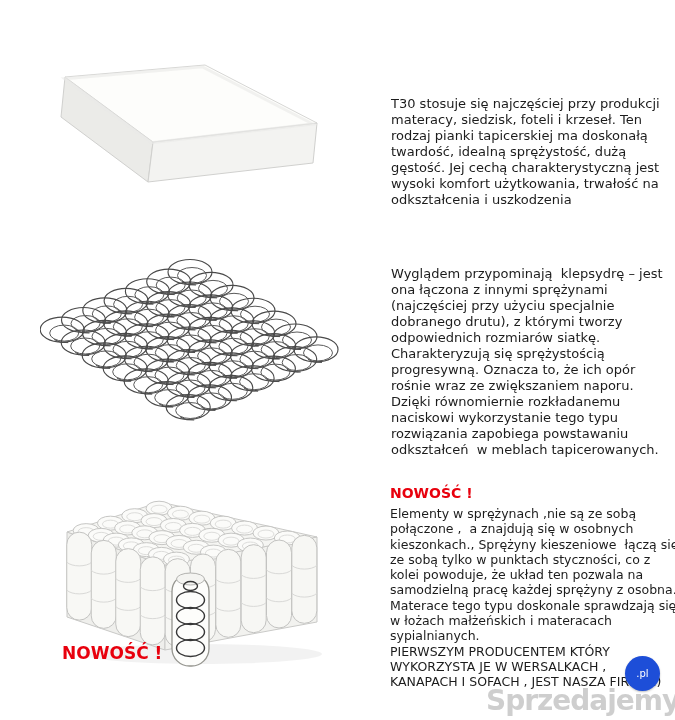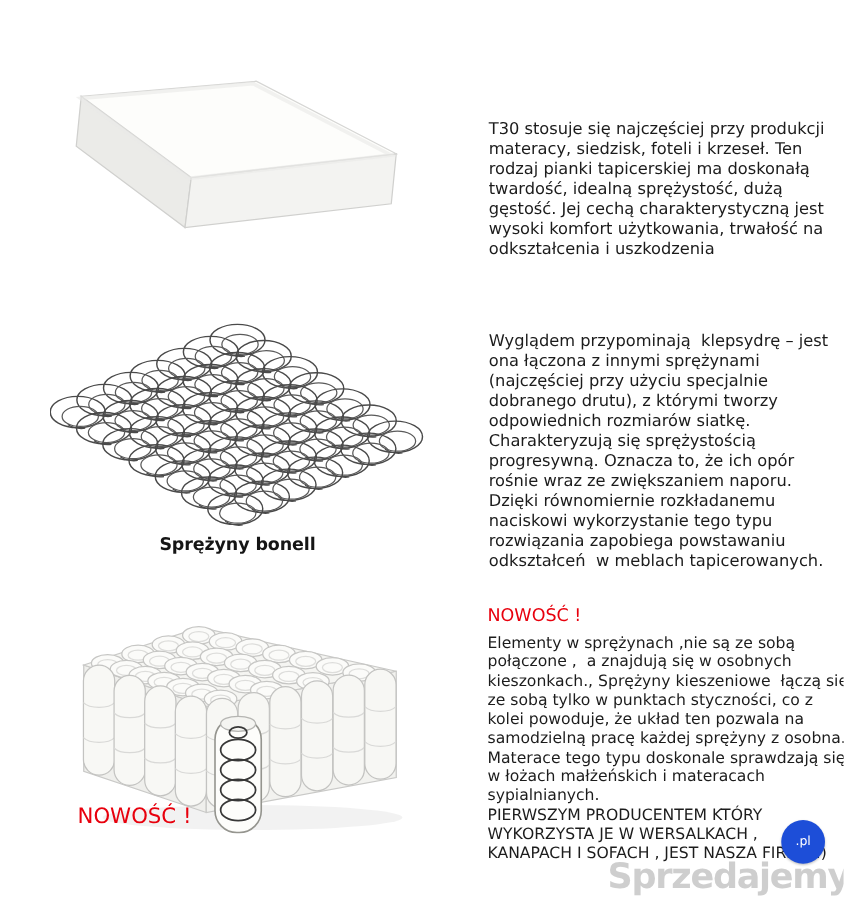--- a/index.html
+++ b/index.html
@@ -2,21 +2,21 @@
 <html><head>
 <meta charset="utf-8">
 <style>
   html,body{margin:0;padding:0;background:#fff;}
   .page{position:relative;width:675px;height:720px;background:#ffffff;overflow:hidden;
         font-family:"DejaVu Sans",sans-serif;color:#1b1b1b;}
   .abs{position:absolute;}
   .desc{font-size:13px;line-height:16px;white-space:pre-wrap;color:#1c1c1c;}
   .desc3{font-size:12.5px;line-height:15.3px;}
   .caption{font-weight:bold;font-size:14px;color:#151515;letter-spacing:-0.1px;}
-  .red{color:#e8000d;font-weight:normal;}
+  .red{color:#e8000d;font-weight:bold;}
   .watermark-text{font-size:28px;font-weight:bold;letter-spacing:-1px;
      color:rgba(165,165,165,0.55);
      text-shadow:1px 1px 0 rgba(255,255,255,0.85),-1px -1px 0 rgba(255,255,255,0.85);}
   .pl-badge{width:35px;height:35px;border-radius:50%;background:#1d4ed8;color:#ffffff;
      font-size:10px;font-weight:normal;display:flex;align-items:center;justify-content:center;
      box-shadow:0 1px 2px rgba(0,0,0,0.25);}
   svg{display:block;}
 </style>
 </head>
 <body>
@@ -173,21 +173,20 @@
       <ellipse cx="127.19999999999999" cy="138.1" rx="22" ry="12.5" fill="none" stroke="#4a4a4a" stroke-width="1.15"></ellipse>
       <ellipse cx="129.2" cy="141.6" rx="14.5" ry="8" fill="none" stroke="#5a5a5a" stroke-width="1"></ellipse>
       <path d="M 119.19999999999999 148.1 q 6 4 14 3" fill="none" stroke="#4a4a4a" stroke-width="1"></path>
       <ellipse cx="169.5" cy="141.4" rx="22" ry="12.5" fill="none" stroke="#4a4a4a" stroke-width="1.15"></ellipse>
       <ellipse cx="171.5" cy="144.9" rx="14.5" ry="8" fill="none" stroke="#5a5a5a" stroke-width="1"></ellipse>
       <path d="M 161.5 151.4 q 6 4 14 3" fill="none" stroke="#4a4a4a" stroke-width="1"></path>
       <ellipse cx="148.2" cy="151" rx="22" ry="12.5" fill="none" stroke="#4a4a4a" stroke-width="1.15"></ellipse>
       <ellipse cx="150.2" cy="154.5" rx="14.5" ry="8" fill="none" stroke="#5a5a5a" stroke-width="1"></ellipse>
       <path d="M 140.2 161 q 6 4 14 3" fill="none" stroke="#4a4a4a" stroke-width="1"></path>
     </svg>
-  <div class="abs caption" style="left:40px;top:428px;width:300px;text-align:center;">Sprężyny bonell</div>
   <div class="abs desc" style="left:391px;top:266px;width:284px;">Wyglądem przypominają  klepsydrę – jest ona łączona z innymi sprężynami (najczęściej przy użyciu specjalnie dobranego drutu), z którymi tworzy odpowiednich rozmiarów siatkę. Charakteryzują się sprężystością progresywną. Oznacza to, że ich opór rośnie wraz ze zwiększaniem naporu. Dzięki równomiernie rozkładanemu naciskowi wykorzystanie tego typu rozwiązania zapobiega powstawaniu odkształceń  w meblach tapicerowanych.</div>
 
   <svg class="abs" style="left:52px;top:462px;" width="290" height="215" viewBox="0 0 290 215">
       <ellipse cx="150" cy="192" rx="120" ry="10" fill="rgba(0,0,0,0.05)"></ellipse>
       <polygon points="15,70 113,103 113,188 15,155" fill="#efefec" stroke="#c9c9c7" stroke-width="1"></polygon>
       <polygon points="113,103 265,75 265,160 113,188" fill="#f2f2ef" stroke="#c9c9c7" stroke-width="1"></polygon>
       <polygon points="15,70 108,40 265,75 113,103" fill="#f5f5f2" stroke="#c9c9c7" stroke-width="1"></polygon>
       <ellipse cx="107.0625" cy="46.232142857142854" rx="13" ry="7" fill="#fbfbf9" stroke="#c6c6c4" stroke-width="1"></ellipse>
       <ellipse cx="107.0625" cy="47.232142857142854" rx="8" ry="4" fill="none" stroke="#dddddb" stroke-width="1"></ellipse>
       <ellipse cx="128.4375" cy="51.19642857142857" rx="13" ry="7" fill="#fbfbf9" stroke="#c6c6c4" stroke-width="1"></ellipse>

